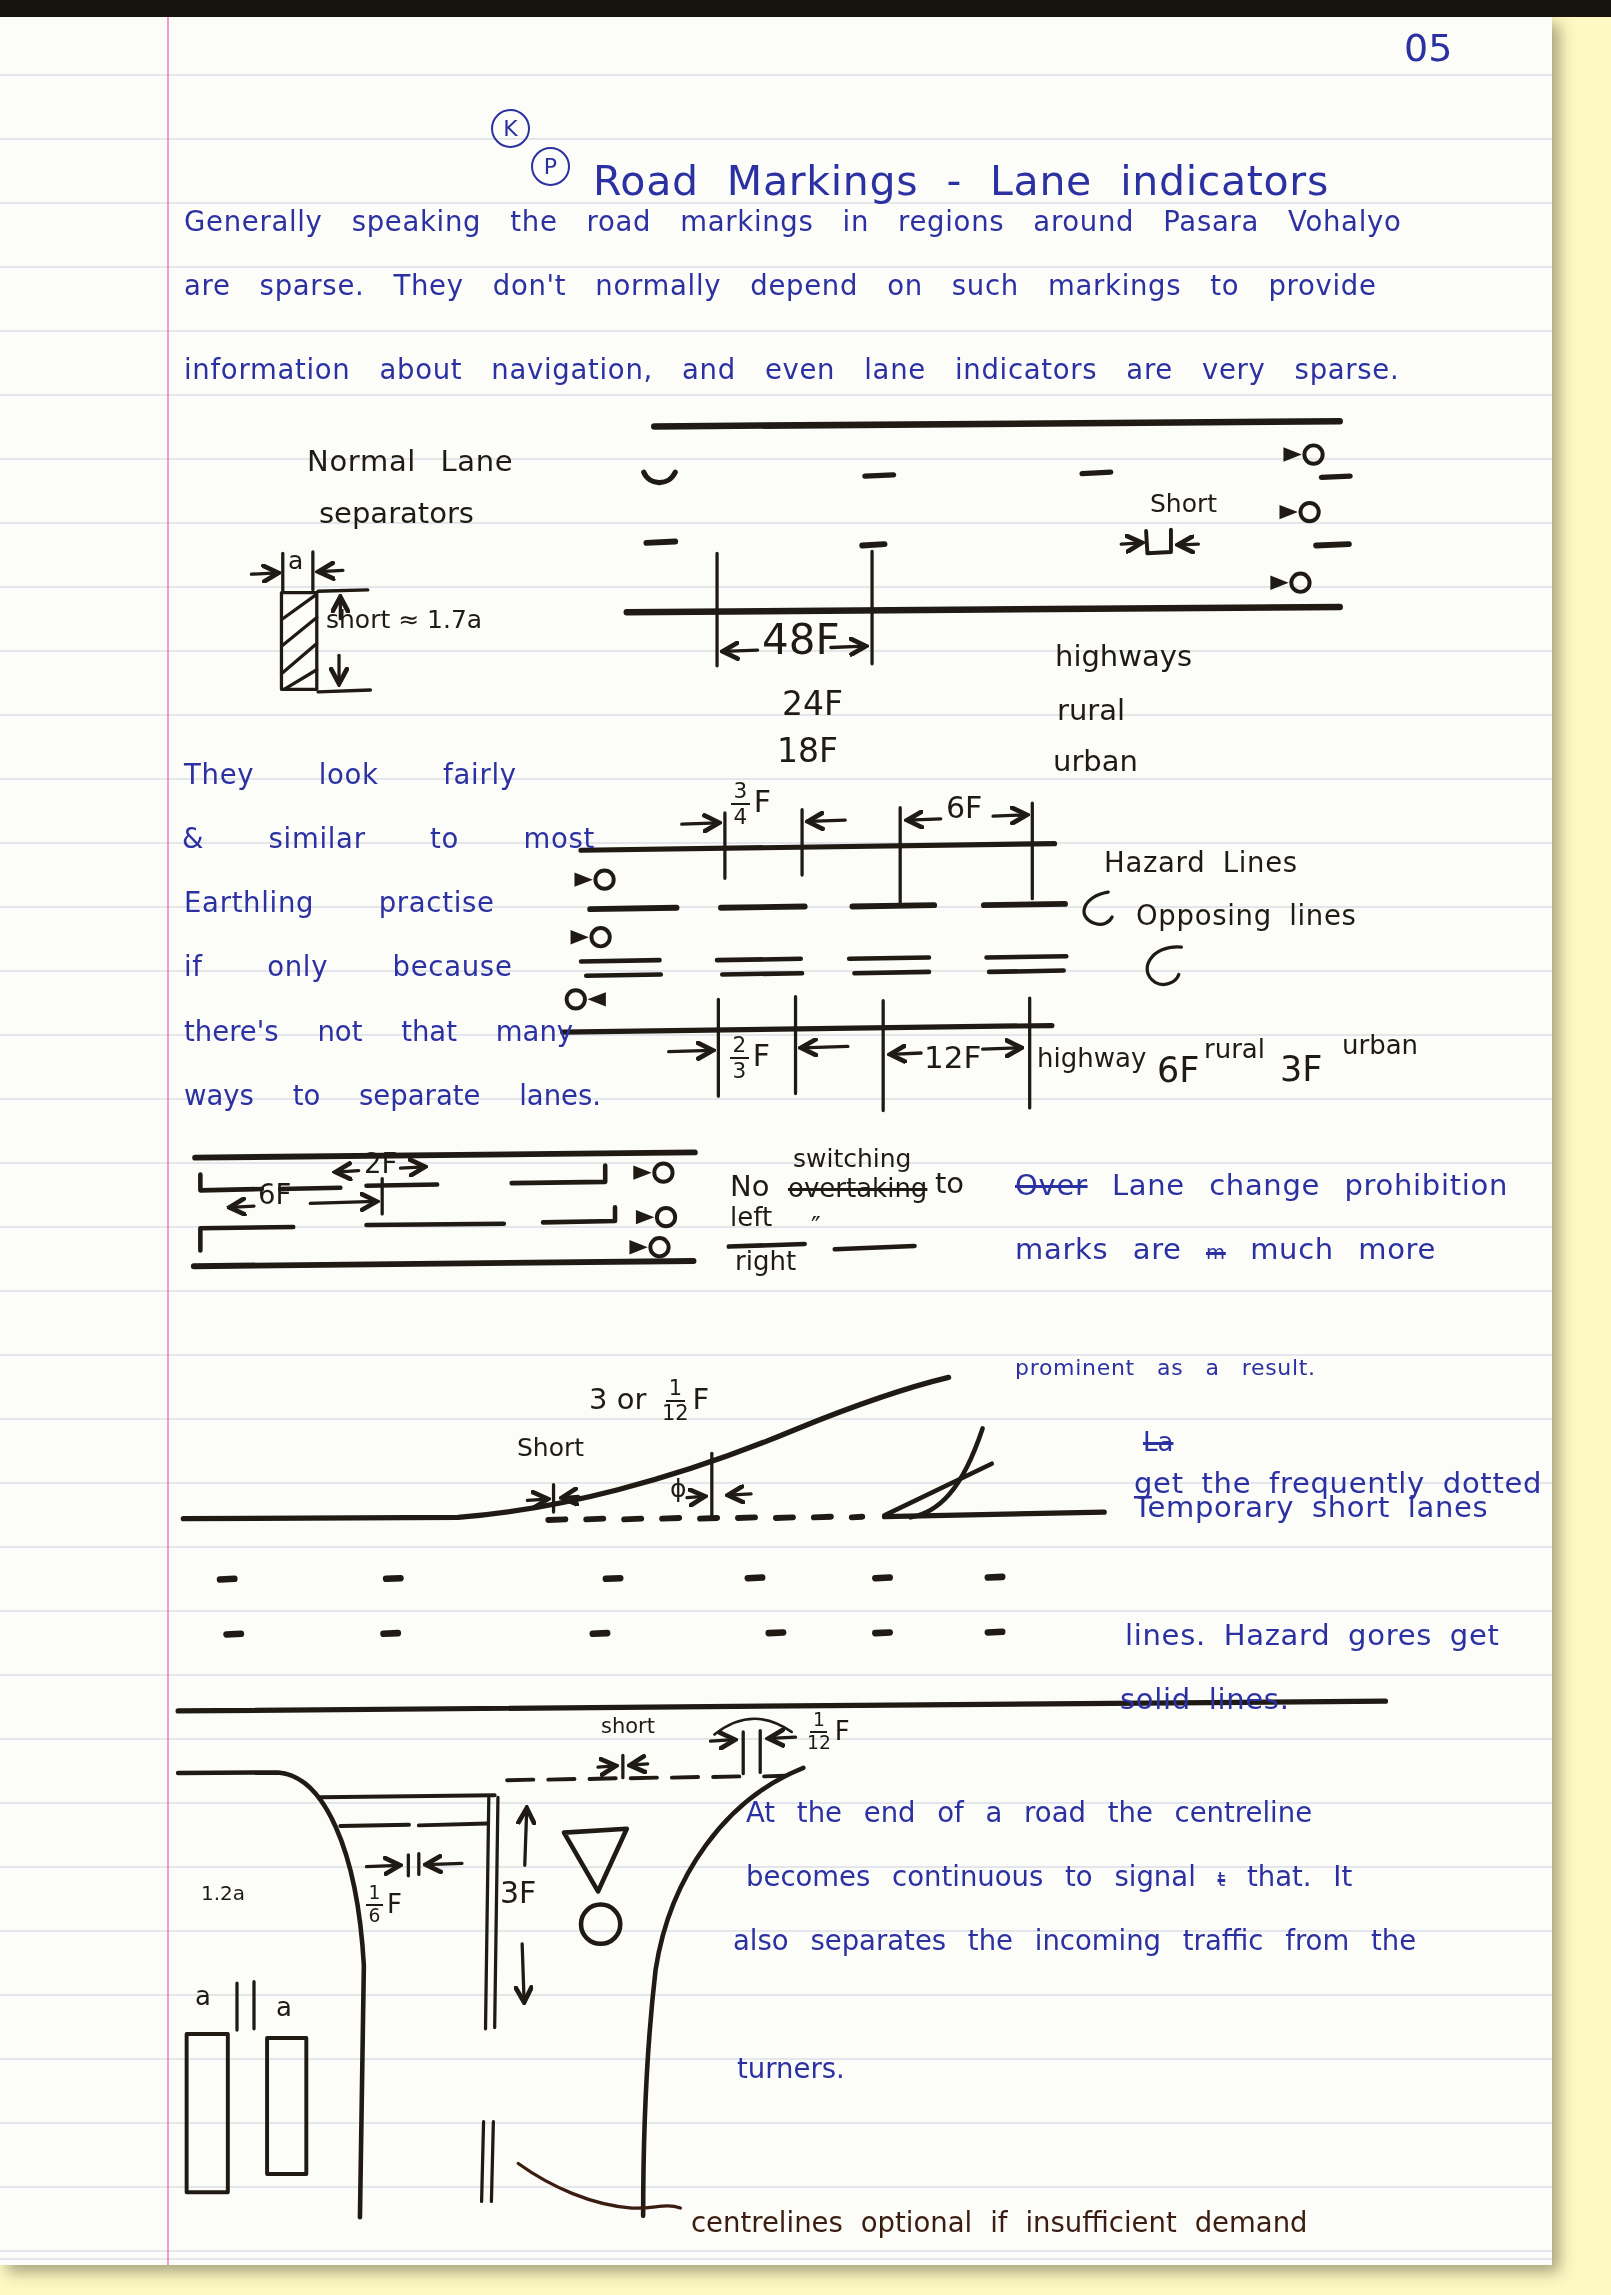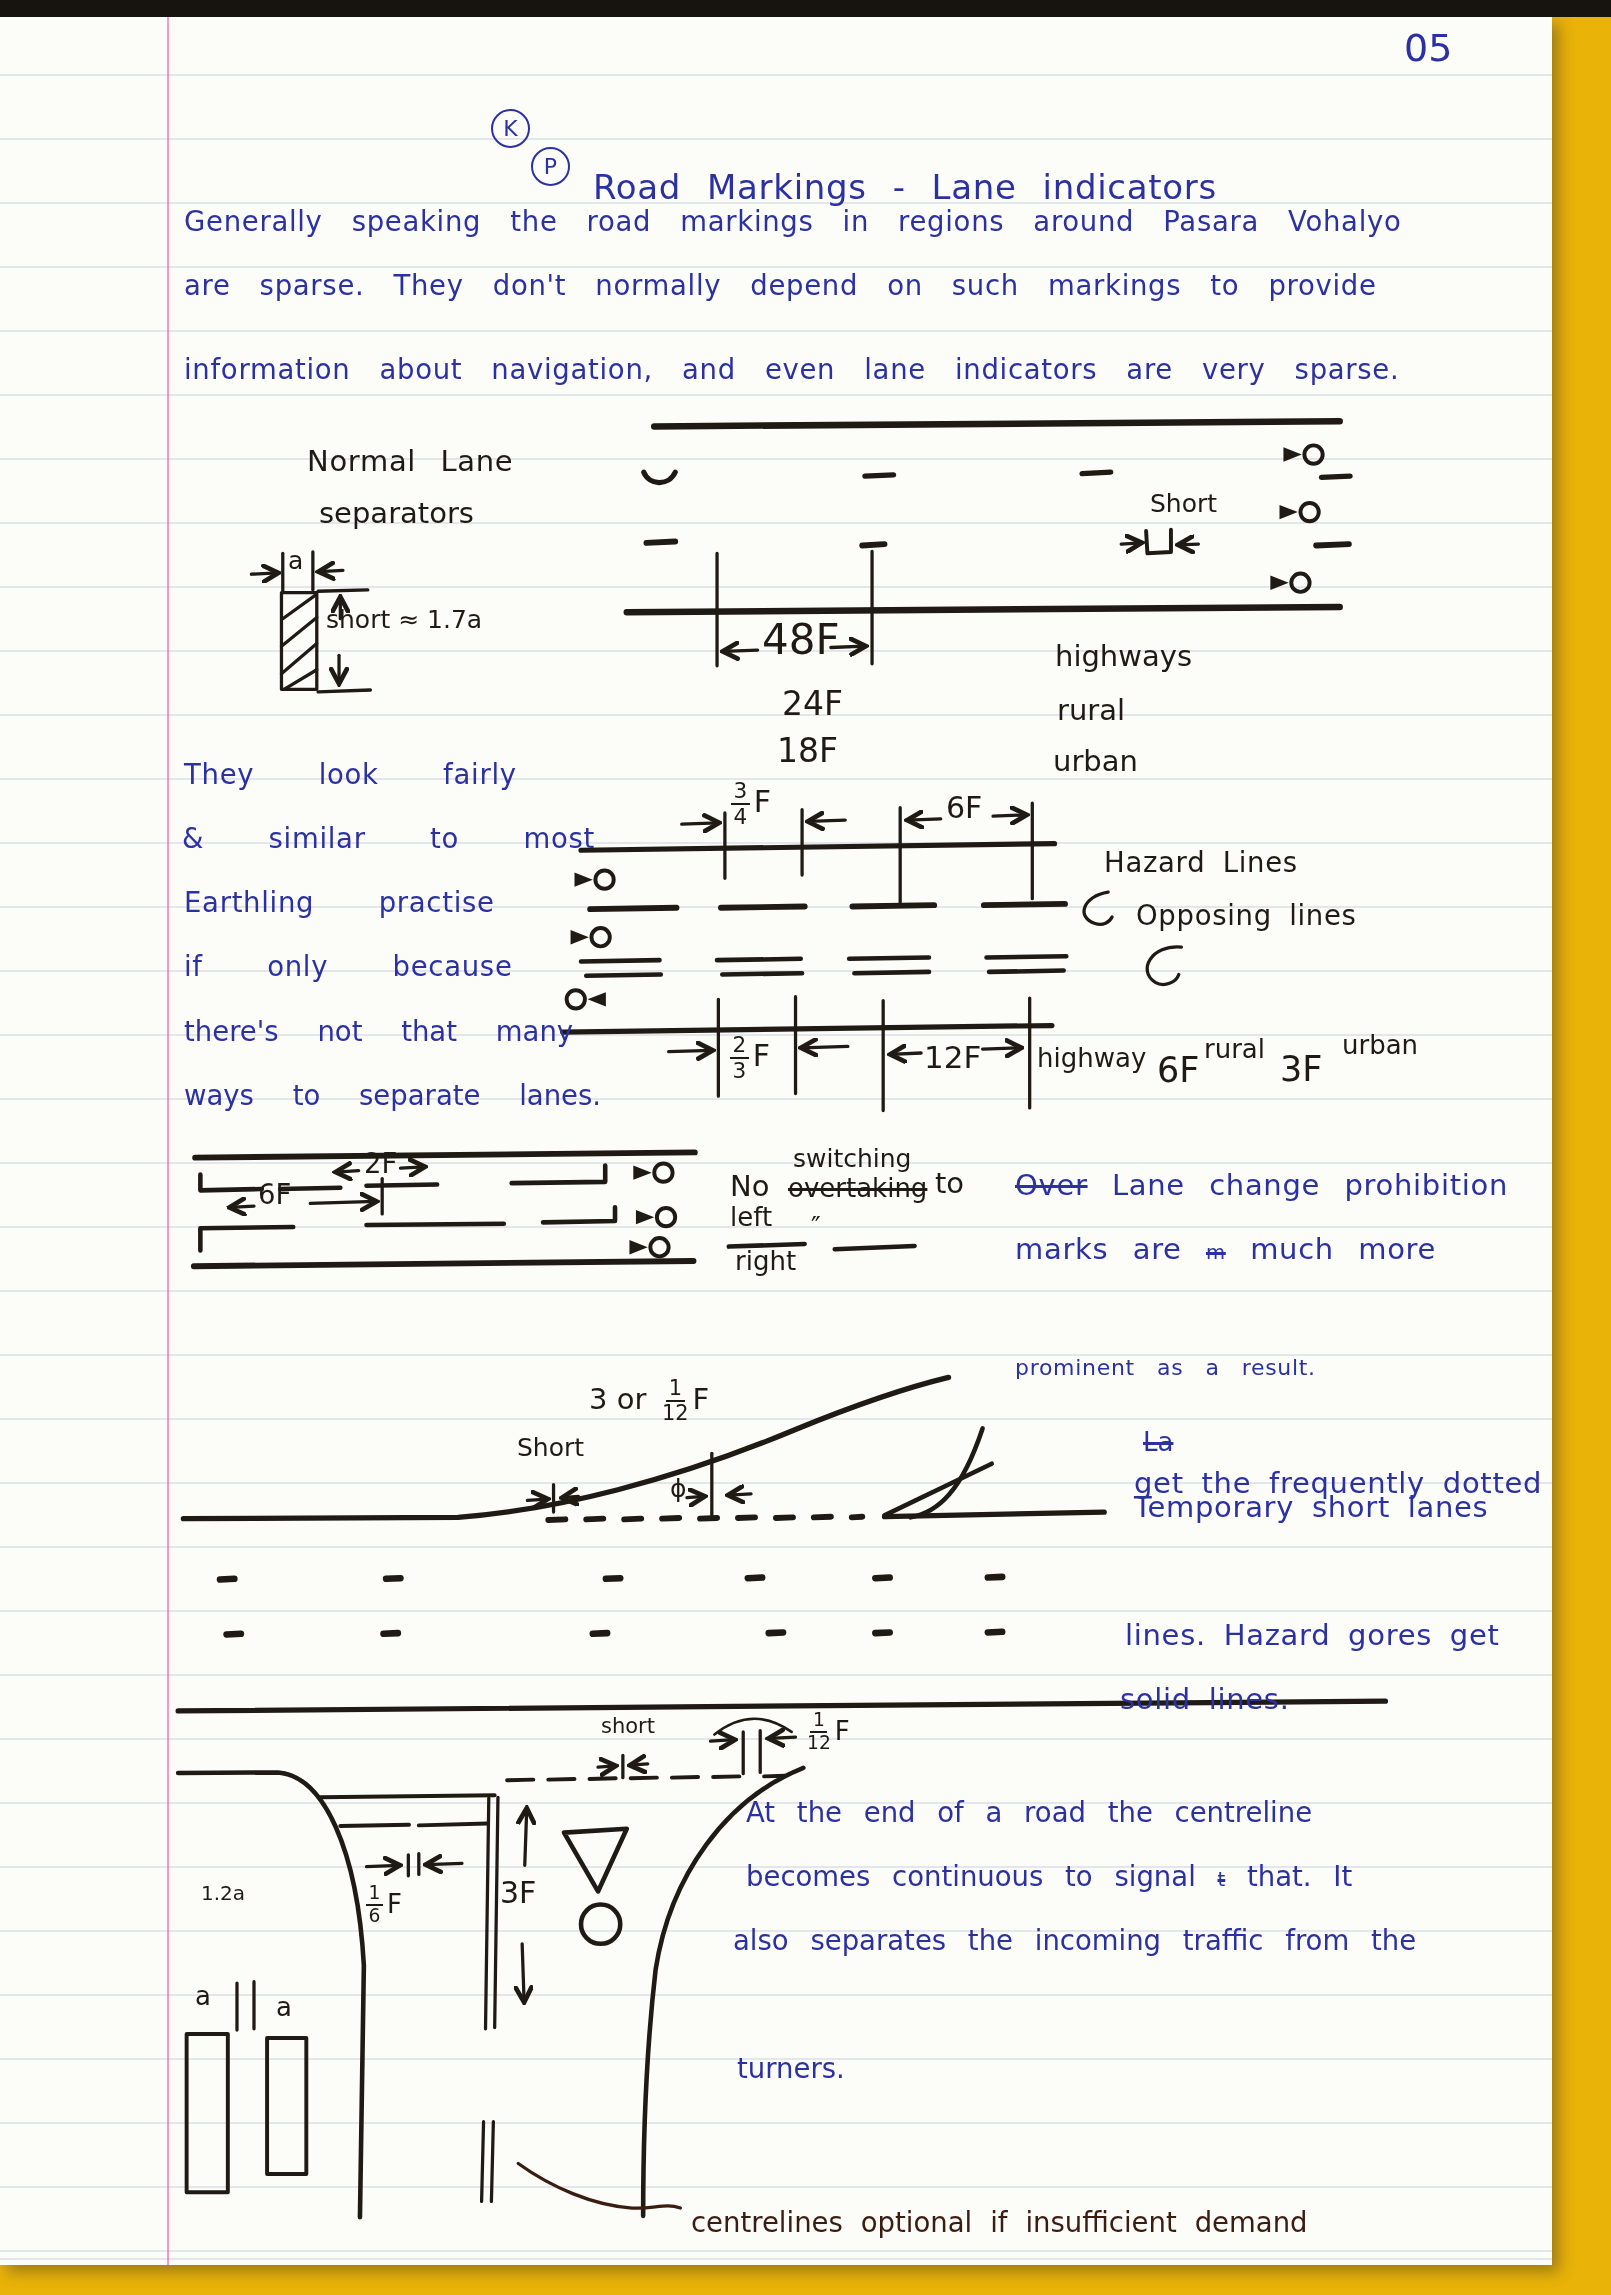--- a/index.html
+++ b/index.html
@@ -1,17 +1,17 @@
 <!DOCTYPE html>
 <html style="font-size:10.5px"><head>
 <meta charset="utf-8">
 <style>
   html,body{margin:0;padding:0;}
   body{background:#cfccbd;font-family:"DejaVu Sans",sans-serif;}
-  .stage{position:relative;width:1612px;height:2295px;background:#eab308;overflow:hidden;}
+  .stage{position:relative;width:1612px;height:2295px;background:#fef9c3;overflow:hidden;}
   .paper{position:absolute;left:0;top:17px;width:1552px;height:2248px;
     background-color:#fcfcf9;
     background-image:repeating-linear-gradient(to bottom, rgba(128,142,178,.40) 0 1.3px, transparent 1.3px 64px);
     background-position:0 -6.5px;
     box-shadow:6.5px 6.5px 14.4px rgba(60,55,40,.45);}
   .top-edge{position:absolute;left:0;top:0;width:1612px;height:17px;background:#17130e;}
   .margin-line{position:absolute;left:167px;top:17px;width:2px;height:2248px;background:rgba(238,88,168,.60);}
   .ink-svg{position:absolute;left:0;top:0;}
   .hw{position:absolute;white-space:nowrap;line-height:1.05;}
   .blue{color:#2c31a2;}
@@ -205,21 +205,21 @@
   </svg>
 
   <div class="hw blue" style="left:1404px;top:29px;font-size:38px;">05</div>
 
   <div class="badge" style="left:491px;top:109px;">
     <span>K</span>
   </div>
   <div class="badge" style="left:531px;top:147px;">
     <span>P</span>
   </div>
-  <div class="hw blue ws-med" style="left:593px;top:170px;font-size:34px;">Road Markings - Lane indicators</div>
+  <div class="hw blue ws-med" style="left:593px;top:160px;font-size:41px;">Road Markings - Lane indicators</div>
 
   <div class="hw blue ws-intro" style="left:184px;top:271px;font-size:27.5px;">are sparse. They don't normally depend on such markings to provide</div>
   <div class="hw blue ws-intro" style="left:184px;top:207px;font-size:27.5px;">Generally speaking the road markings in regions around Pasara Vohalyo</div>
   <div class="hw blue ws-intro" style="left:184px;top:355px;font-size:27.5px;">information about navigation, and even lane indicators are very sparse.</div>
 
   <div class="hw black ws-med" style="left:307px;top:446px;font-size:29px;">Normal Lane</div>
   <div class="hw black" style="left:319px;top:498px;font-size:29px;">separators</div>
   <div class="hw black" style="left:288px;top:548px;font-size:25px;">a</div>
   <div class="hw black" style="left:326px;top:607px;font-size:25px;">short ≈ 1.7a</div>
 

